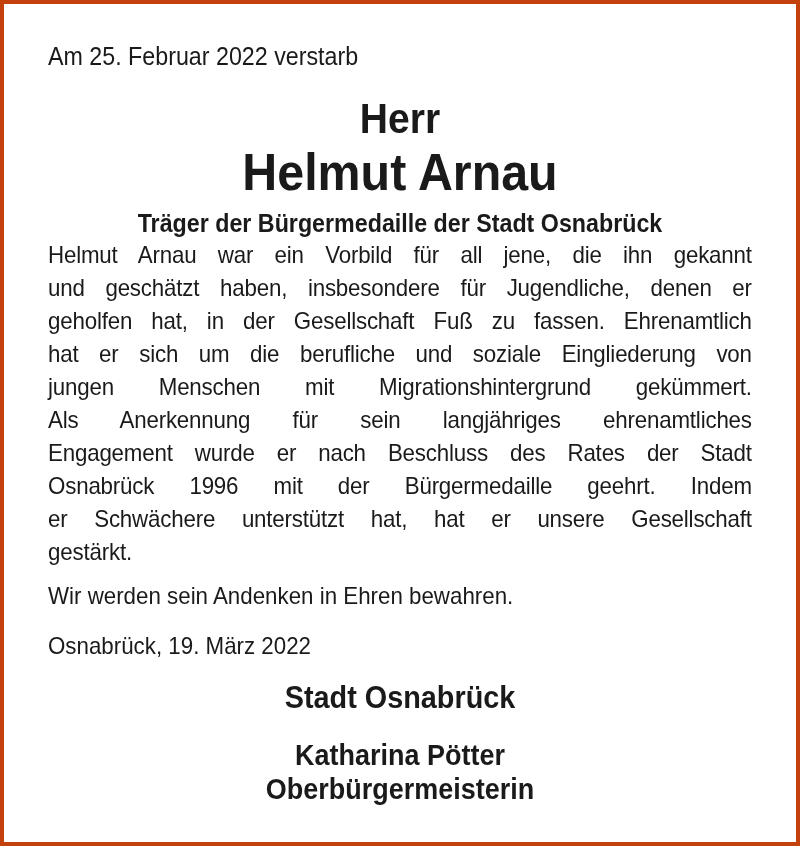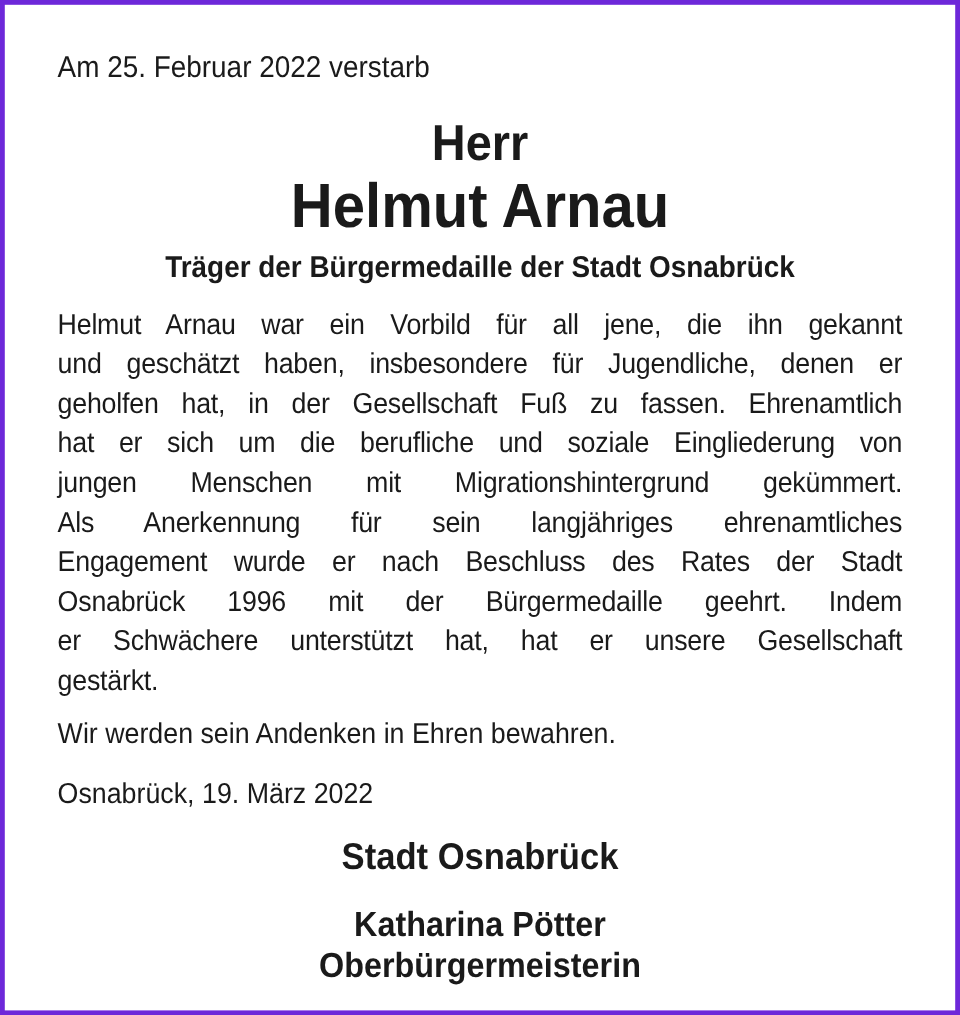--- a/index.html
+++ b/index.html
@@ -6,21 +6,21 @@
     margin: 0;
     padding: 0;
     background: #ffffff;
   }
   .page {
     position: relative;
     width: 800px;
     height: 846px;
     box-sizing: border-box;
     background: #ffffff;
-    border: 4px solid #6d28d9;
+    border: 4px solid #c2410c;
     padding: 32px 44px 16px 44px;
     font-family: "Liberation Sans", sans-serif;
     color: #1a1a1a;
     overflow: hidden;
   }
   
   .cx-left   { transform: scaleX(0.93); transform-origin: 0 50%; }
   .cx-center { transform: scaleX(0.93); transform-origin: 50% 50%; }
   .cx-just   { width: 107.5%; transform: scaleX(0.93); transform-origin: 0 50%; }
 
@@ -44,21 +44,20 @@
     margin-top: 2px;
   }
   .honor {
     font-size: 25px;
     line-height: 30px;
     font-weight: 700;
     text-align: center;
     margin-top: 8px;
   }
   .eulogy {
-    margin-top: 16px;
   }
   .body-line {
     font-size: 24px;
     line-height: 33px;
     letter-spacing: -0.2px;
     text-align: justify;
     text-align-last: justify;
     white-space: nowrap;
   }
   .body-line.last {

